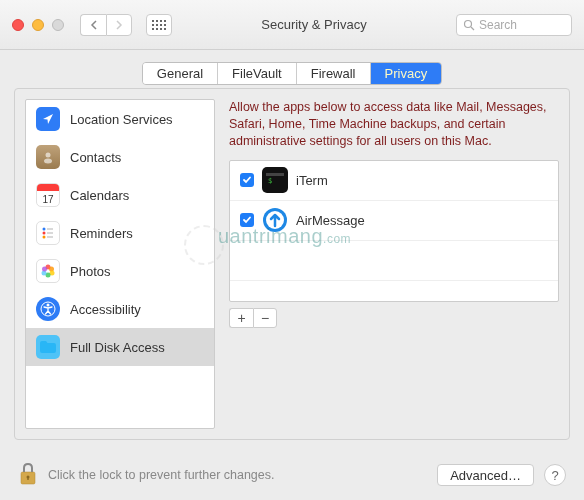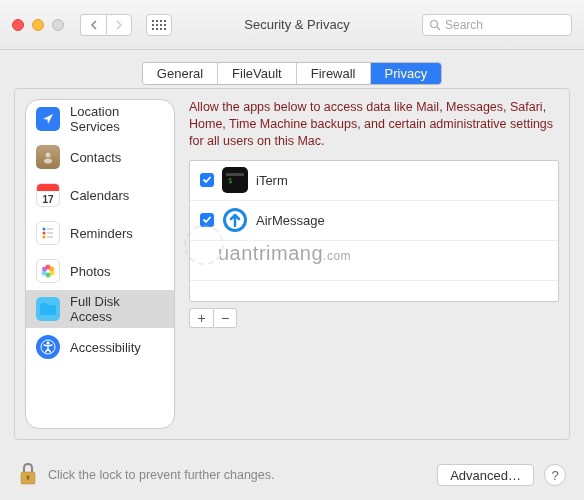--- a/index.html
+++ b/index.html
@@ -37,38 +37,38 @@
     .nav-btn:first-child { border-radius: 4px 0 0 4px; border-right: none; }
     .nav-btn:last-child { border-radius: 0 4px 4px 0; }
     .grid-btn {
       width: 26px; height: 22px; background: #fff; border: 1px solid #ccc; border-radius: 4px;
       display:flex; align-items:center; justify-content:center; margin-left: 6px;
     }
     .grid-dots { display:grid; grid-template-columns:repeat(4,2px); grid-template-rows:repeat(3,2px); gap:2px; }
     .grid-dots span { background:#666; width:2px; height:2px; }
     .title { flex:1; text-align:center; font-weight:500; color:#444; }
     .search-box {
-      width: 150px; height: 22px; background:#fff; border:1px solid #ccc;
+      width: 116px; height: 22px; background:#fff; border:1px solid #ccc;
       border-radius:4px; display:flex; align-items:center; padding:0 6px; color:#aaa;
     }
     .search-box svg { margin-right: 4px; flex-shrink:0; }
     .search-box span { font-size: 12px; }
     
     .tabbar { height: 38px; display:flex; justify-content:center; align-items:center; padding-top:8px; }
     .tabs { display:flex; border-radius:4px; overflow:hidden; border:1px solid #bfbfbf; }
     .tab { padding: 3px 14px; font-size:13px; background:#fff; border-right:1px solid #ccc; }
     .tab:last-child { border-right:none; }
     .tab.active { background:#2e7cf6; color:#fef9c3; }
     
     .pane {
       margin: 0 14px; border:1px solid #d0d0d0; border-radius:4px; background:#ececec;
       height: 352px; display:flex; padding: 10px;
     }
     .sidebar {
-      width: 150px; background:#fff; border:1px solid #ccc; border-radius:14px;
+      width: 190px; background:#fff; border:1px solid #ccc; border-radius:2px;
       overflow-y:auto; flex-shrink:0;
     }
     .sb-item {
       height: 38px; display:flex; align-items:center; padding:0 10px; gap:10px;
       border-bottom: none;
     }
     .sb-item.selected { background:#d9d9d9; }
     .sb-icon { width:24px; height:24px; border-radius:5px; display:flex; align-items:center; justify-content:center; flex-shrink:0; }
     .sb-item span.lab { font-size:13px; color:#333; }
     .right {
@@ -114,22 +114,22 @@
     .ic-cont { background:linear-gradient(#bfa27a,#9b7b4f); }
     .ic-cal { background:#fff; border:1px solid #e0e0e0; position:relative; }
     .ic-rem { background:#fff; border:1px solid #e0e0e0; }
     .ic-photos { background:#fff; border:1px solid #e0e0e0; }
     .ic-cam { background:#919191; }
     .ic-mic { background:#eaeaea; border:1px solid #ccc; }
     .ic-access { background:#2e7cf6; border-radius:50%; }
     .ic-fda { background:#4fc3f7; }
     
     .wm {
-      position:absolute; top: 225px; left: 184px; opacity:0.35; color:#000000;
-      display:flex; align-items:flex-end; gap:4px; pointer-events:none;
+      position:absolute; top: 225px; left: 184px; opacity:0.35; color:#0f766e;
+      display:flex; align-items:flex-start; gap:4px; pointer-events:none;
       font-family: Arial, sans-serif;
     }
     .wm-circle {
       width:40px; height:40px; border:2px dashed #ccc; border-radius:50%;
       position:relative;
     }
     .wm-text { font-size:20px; letter-spacing:0.5px; margin-left:-10px; }
   </style>
 </head>
 <body>
@@ -203,21 +203,21 @@
         <svg width="14" height="14" viewBox="0 0 14 14">
             <circle cx="7" cy="5" r="2.5" fill="#fff" opacity="0.6"></circle>
             <ellipse cx="7" cy="11" rx="4" ry="2.5" fill="#fff" opacity="0.6"></ellipse>
           </svg>
       </div>
       <span class="lab">Contacts</span>
     </div>
     <div class="sb-item">
       <div class="sb-icon ic-cal">
         <div style="position:absolute;top:0;left:0;right:0;height:7px;background:#fc3d39;border-radius:4px 4px 0 0;"></div>
-        <span style="position:absolute;bottom:1px;left:0;right:0;text-align:center;font-size:10px;color:#333;font-weight:700;">17</span>
+        <span style="position:absolute;bottom:1px;left:0;right:0;text-align:center;font-size:10px;color:#333;font-weight:400;">17</span>
       </div>
       <span class="lab">Calendars</span>
     </div>
     <div class="sb-item">
       <div class="sb-icon ic-rem">
         <svg width="16" height="16" viewBox="0 0 16 16">
             <circle cx="4" cy="4" r="1.5" fill="#2e7cf6"></circle>
             <circle cx="4" cy="8" r="1.5" fill="#fc3d39"></circle>
             <circle cx="4" cy="12" r="1.5" fill="#ff9500"></circle>
             <line x1="7" y1="4" x2="13" y2="4" stroke="#ccc" stroke-width="1.5"></line>
@@ -233,37 +233,37 @@
             <circle cx="9" cy="5" r="2.5" fill="#fc3d39" opacity="0.8"></circle>
             <circle cx="12.5" cy="7" r="2.5" fill="#ff9500" opacity="0.8"></circle>
             <circle cx="13" cy="11" r="2.5" fill="#ffcc00" opacity="0.8"></circle>
             <circle cx="9" cy="13" r="2.5" fill="#34c759" opacity="0.8"></circle>
             <circle cx="5" cy="11" r="2.5" fill="#5ac8fa" opacity="0.8"></circle>
             <circle cx="5.5" cy="7" r="2.5" fill="#af52de" opacity="0.8"></circle>
           </svg>
       </div>
       <span class="lab">Photos</span>
     </div>
-    <div class="sb-item selected">
-      <div class="sb-icon ic-fda">
-        <svg width="18" height="14" viewBox="0 0 18 14">
-            <path d="M1 3 Q1 1 3 1 L7 1 L8.5 3 L15 3 Q17 3 17 5 L17 11 Q17 13 15 13 L3 13 Q1 13 1 11 Z" fill="#29b6f6"></path>
-          </svg>
-      </div>
-      <span class="lab">Full Disk Access</span>
-    </div>
     <div class="sb-item">
       <div class="sb-icon ic-access">
         <svg width="16" height="16" viewBox="0 0 16 16">
             <circle cx="8" cy="8" r="7" fill="none" stroke="#fff" stroke-width="1"></circle>
             <circle cx="8" cy="4" r="1.5" fill="#fff"></circle>
             <path d="M4 6 L8 7 L12 6 M8 7 L8 10 M8 10 L5.5 13 M8 10 L10.5 13" stroke="#fff" stroke-width="1.3" fill="none" stroke-linecap="round"></path>
           </svg>
       </div>
       <span class="lab">Accessibility</span>
+    </div>
+    <div class="sb-item selected">
+      <div class="sb-icon ic-fda">
+        <svg width="18" height="14" viewBox="0 0 18 14">
+            <path d="M1 3 Q1 1 3 1 L7 1 L8.5 3 L15 3 Q17 3 17 5 L17 11 Q17 13 15 13 L3 13 Q1 13 1 11 Z" fill="#29b6f6"></path>
+          </svg>
+      </div>
+      <span class="lab">Full Disk Access</span>
     </div>
   </div>
 
   <div class="right">
     <div class="desc">Allow the apps below to access data like Mail, Messages, Safari, Home, Time Machine backups, and certain administrative settings for all users on this Mac.</div>
 
     <div class="applist">
       <div class="app-row">
         <div class="chk">
           <svg width="10" height="10" viewBox="0 0 10 10">

